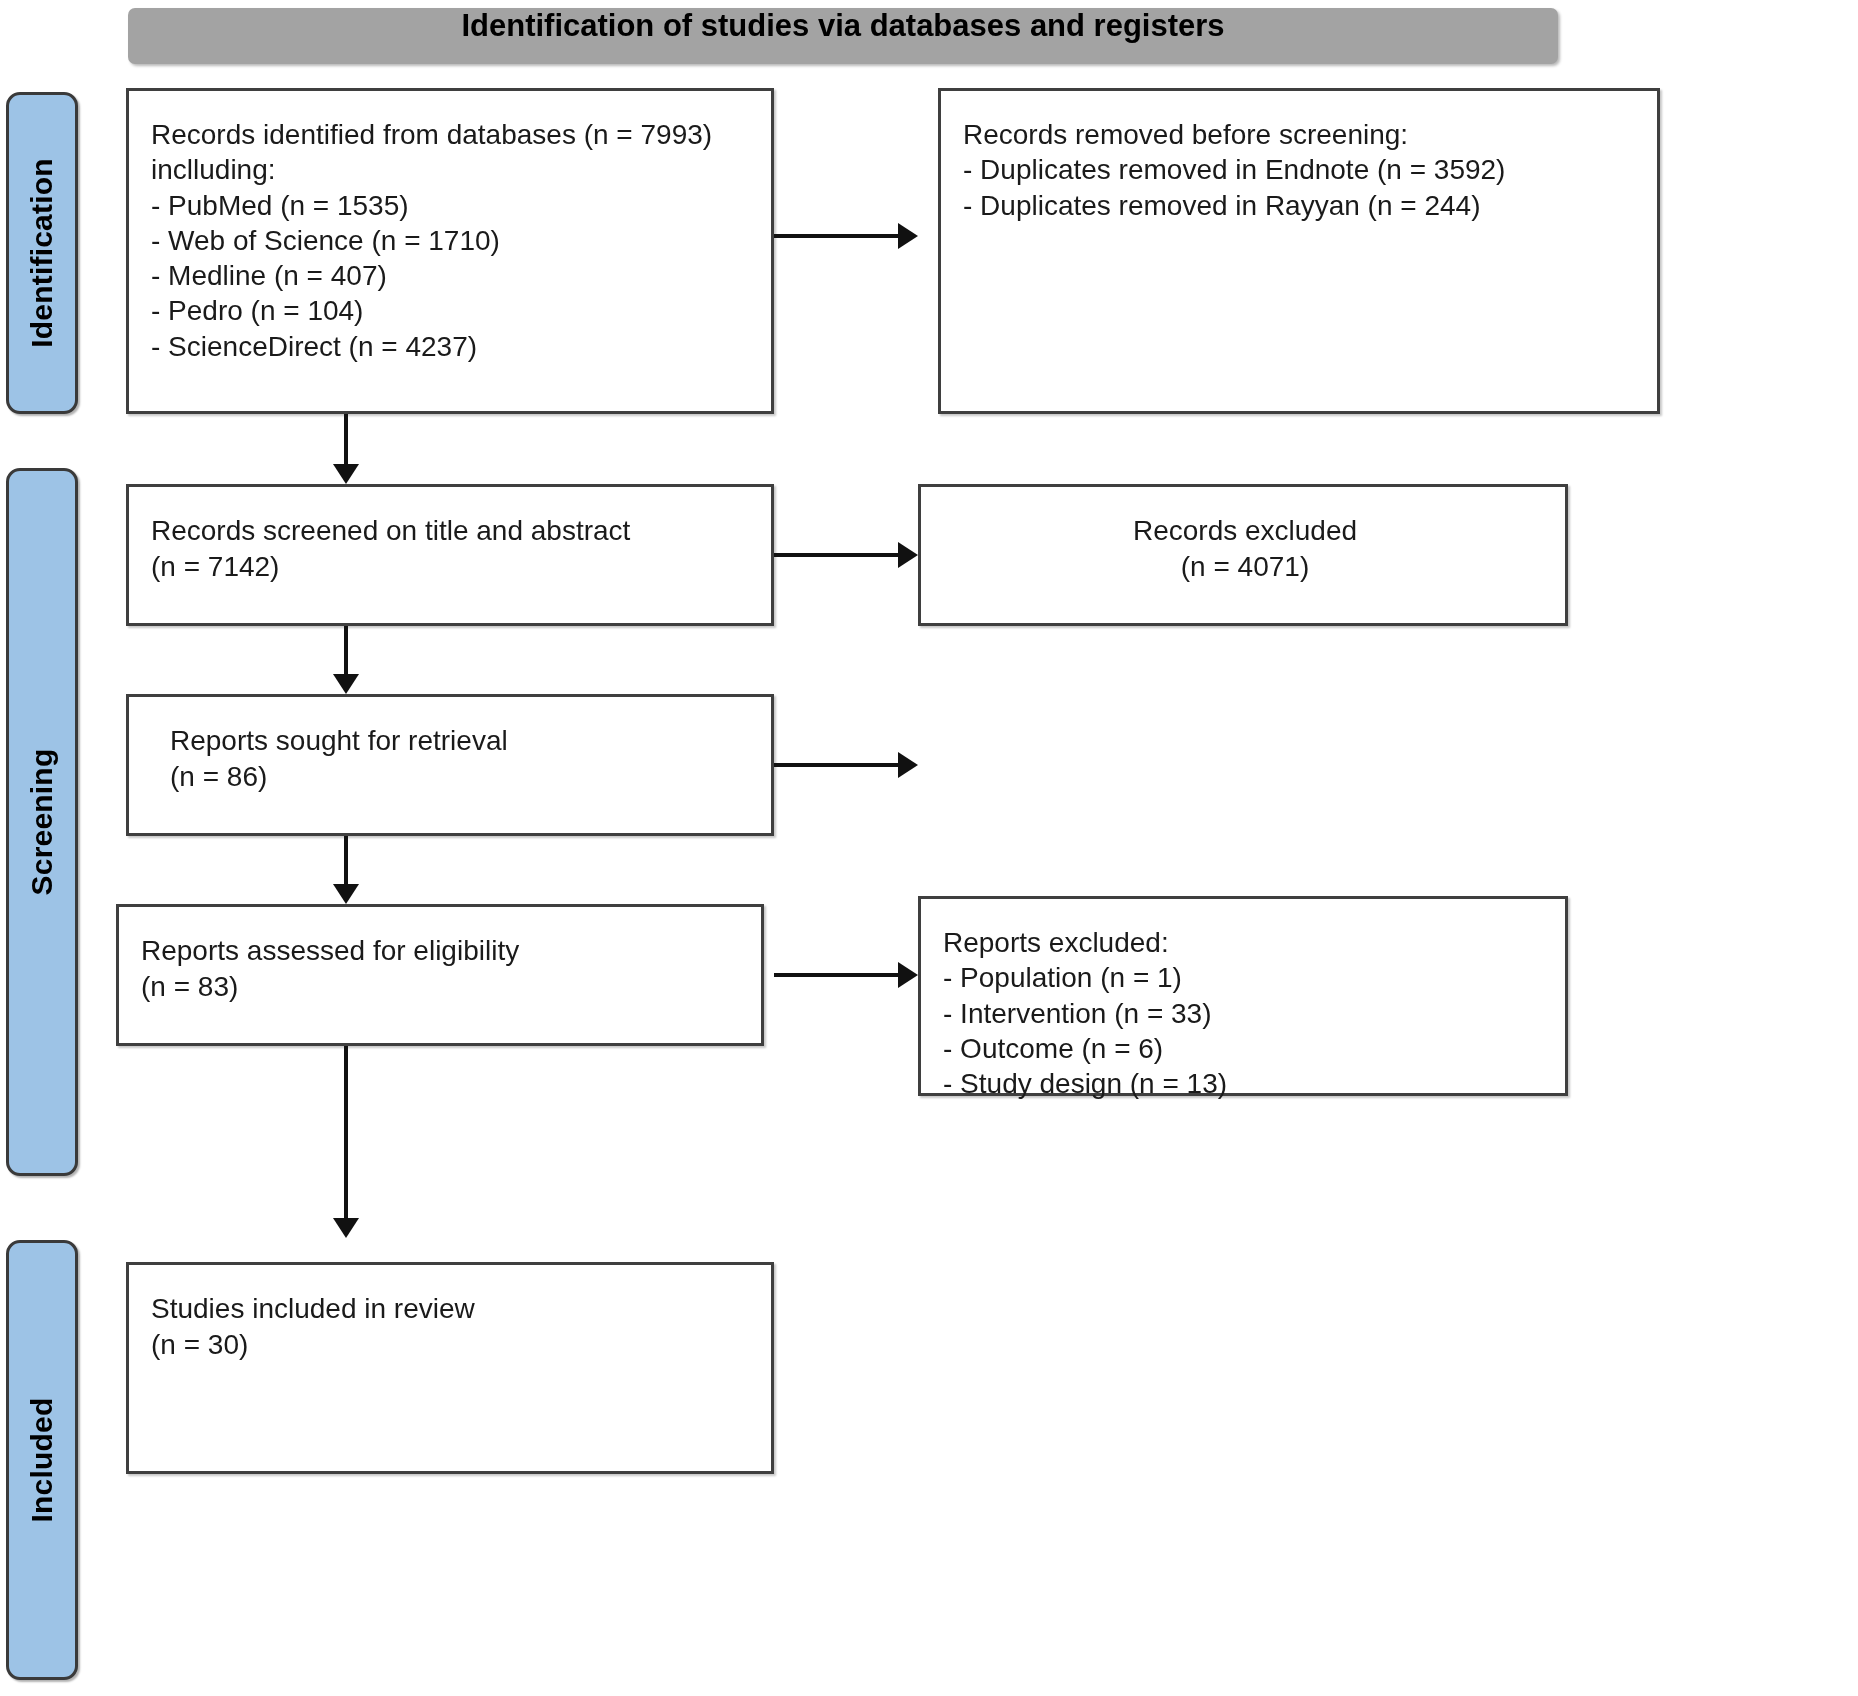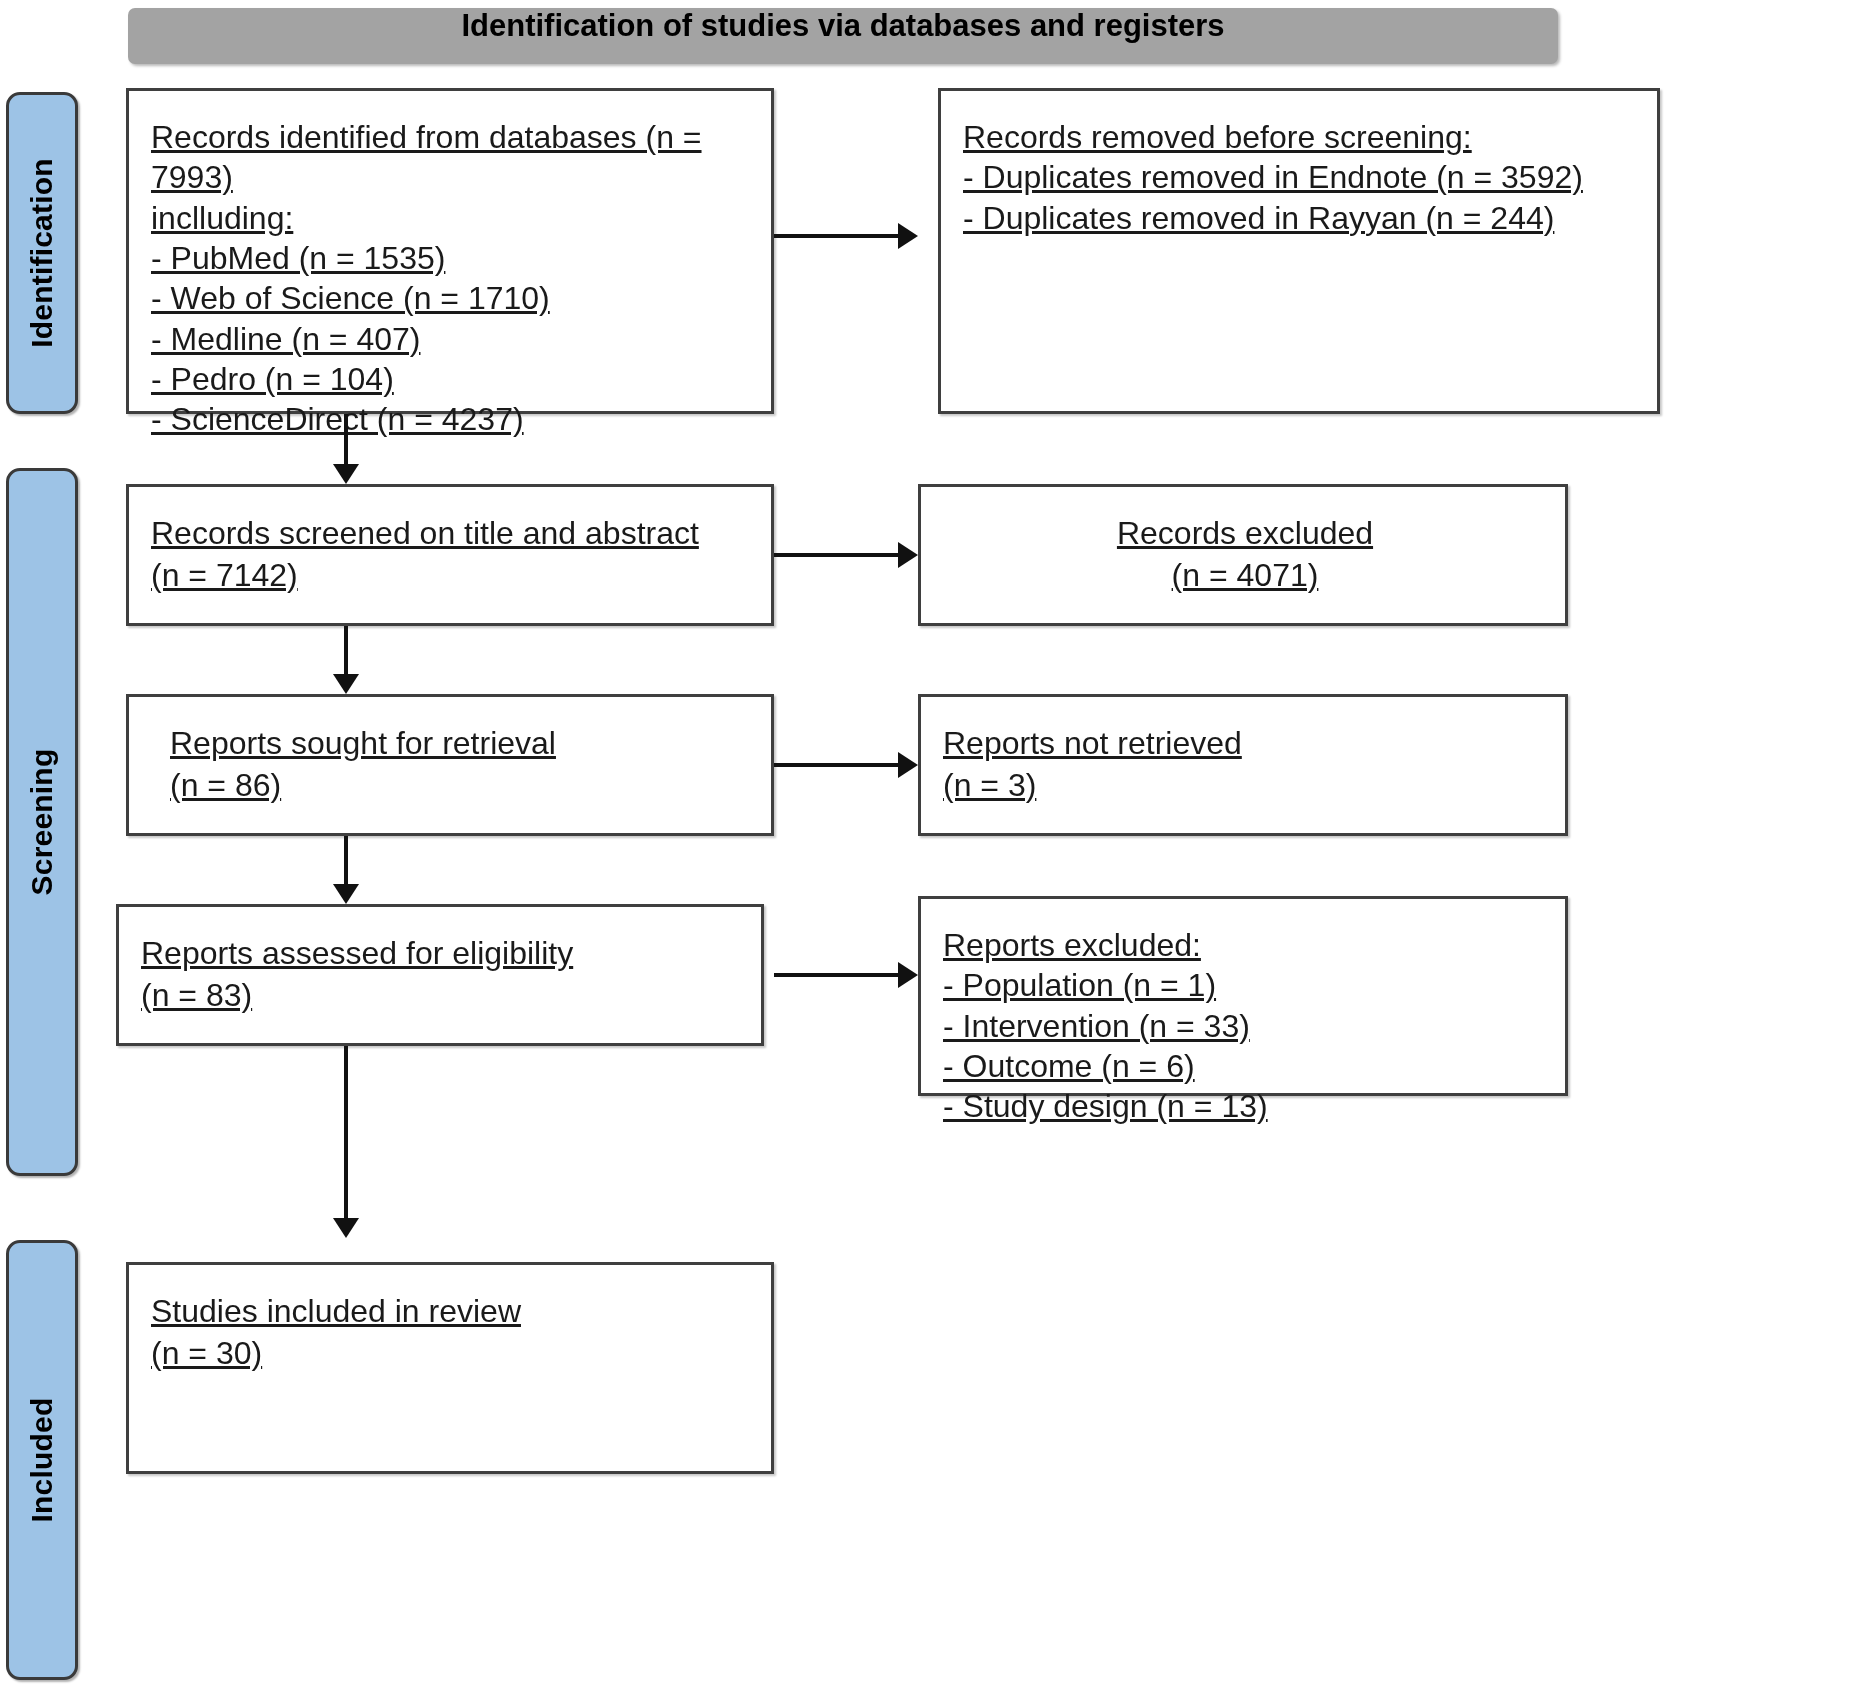--- a/index.html
+++ b/index.html
@@ -68,25 +68,24 @@
   
   .flow-box {
     position: absolute;
     background: #ffffff;
     border: 3px solid #3f3f3f;
     box-sizing: border-box;
     box-shadow: 2px 2px 2px rgba(0,0,0,0.22);
     padding: 26px 18px 16px 22px;
   }
   .flow-box .box-text {
-    font-size: 32px;
+    font-size: 28px;
     line-height: 1.30;
     color: #1a1a1a;
     white-space: pre-line;
-    text-decoration: underline;
   }
 
   
   #box-identified       { left: 126px; top: 88px;   width: 648px; height: 326px; }
   #box-screened         { left: 126px; top: 484px;  width: 648px; height: 142px; }
   #box-sought           { left: 126px; top: 694px;  width: 648px; height: 142px; padding-left: 41px; }
   #box-assessed         { left: 116px; top: 904px;  width: 648px; height: 142px; }
   #box-included         { left: 126px; top: 1238px; width: 648px; height: 212px; margin-top: 24px; }
 
   
@@ -190,24 +189,20 @@
 
   <div class="flow-box" id="box-removed">
     <div class="box-text">Records removed before screening:
   - Duplicates removed in Endnote (n = 3592)
   - Duplicates removed in Rayyan (n = 244)</div>
   </div>
   <div class="flow-box" id="box-excluded-screen">
     <div class="box-text">Records excluded
 (n = 4071)</div>
   </div>
-  <div class="flow-box" id="box-not-retrieved">
-    <div class="box-text">Reports not retrieved
-(n = 3)</div>
-  </div>
   <div class="flow-box" id="box-reports-excluded">
     <div class="box-text">Reports excluded:
   - Population (n = 1)
   - Intervention (n = 33)
   - Outcome (n = 6)
   - Study design (n = 13)</div>
   </div>
 
   <div class="v-line" id="conn-v1"></div>
   <div class="arrow-down" id="arr-v1"></div>

